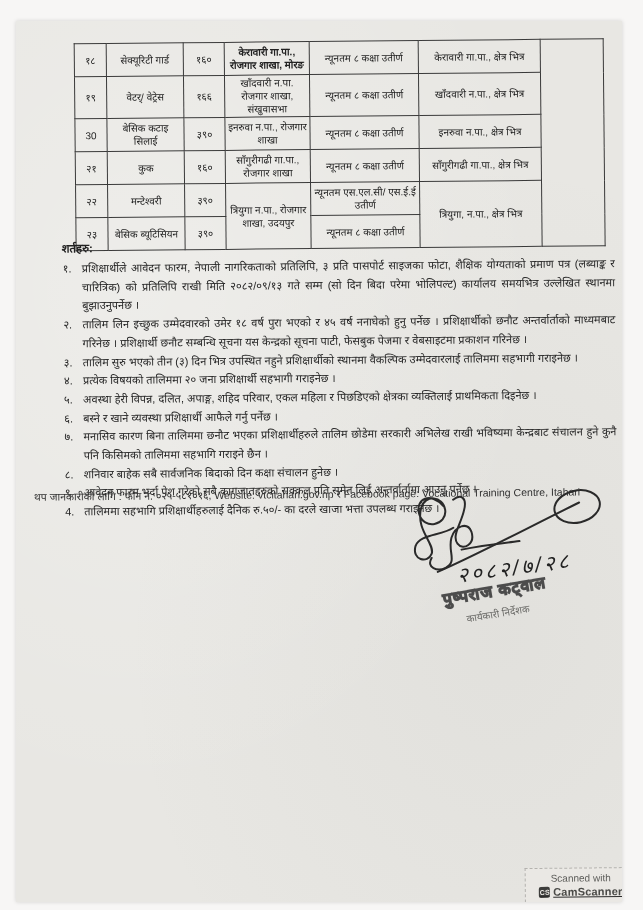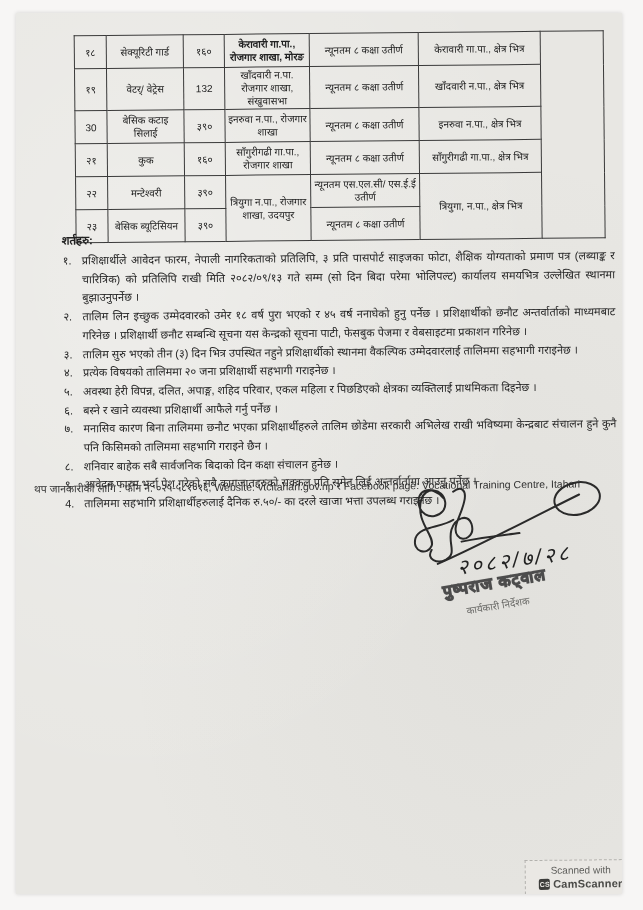--- a/index.html
+++ b/index.html
@@ -3,21 +3,21 @@
 <meta charset="utf-8">
 <style>
   html,body{margin:0;padding:0;}
   body{
     width:643px;height:910px;position:relative;overflow:hidden;
     background:#f7f6f5;
     font-family:"Liberation Sans","DejaVu Sans",sans-serif;
     -webkit-font-smoothing:antialiased;
   }
   .page{
-    position:absolute;left:16px;top:13px;width:606px;height:881px;
+    position:absolute;left:16px;top:21px;width:606px;height:881px;
     background:
       radial-gradient(ellipse at 20% 30%, rgba(255,255,255,.25), rgba(0,0,0,0) 60%),
       radial-gradient(ellipse at 80% 70%, rgba(120,120,115,.06), rgba(0,0,0,0) 55%),
       #e8e7e3;
     box-shadow:0 0 4px rgba(0,0,0,.15);
     overflow:hidden;
   }
   .content{position:absolute;left:0;top:0;width:100%;height:100%;transform:rotate(-0.55deg);transform-origin:50% 30%;color:#2c2c2c;}
 
   
@@ -67,21 +67,21 @@
     font-size:10px;color:#6b6b68;transform:rotate(-9deg);white-space:nowrap;
   }
 
   
   .badge{
     position:absolute;left:503px;top:849px;width:112px;height:50px;
     border:1px dashed #b3b2ae;background:#eaE8e4;background:#eae8e4;
     display:flex;flex-direction:column;align-items:center;padding-top:4px;box-sizing:border-box;
   }
   .badge-line1{font-size:10px;color:#5d5d5a;}
-  .badge-line2{display:flex;align-items:center;gap:3px;margin-top:2px;}
+  .badge-line2{display:flex;align-items:center;gap:3px;margin-top:2px;text-decoration:underline;}
   .badge-logo{
     width:11px;height:11px;background:#3d3d3b;color:#eceae6;border-radius:2px;
     font-size:7px;font-weight:bold;display:flex;align-items:center;justify-content:center;
   }
   .badge-app{font-size:11px;font-weight:bold;color:#4a4a47;letter-spacing:.2px;}
 </style>
 </head>
 <body>
 
 <div class="page">
@@ -94,21 +94,21 @@
           <td class="c-course">सेक्यूरिटी गार्ड</td>
           <td class="c-hrs">१६०</td>
           <td class="c-office">केरावारी गा.पा., रोजगार शाखा, मोरङ</td>
           <td class="c-qual">न्यूनतम ८ कक्षा उतीर्ण</td>
           <td class="c-area">केरावारी गा.पा., क्षेत्र भित्र</td>
           <td class="c-empty" rowspan="6"></td>
         </tr>
         <tr class="r">
           <td>१९</td>
           <td>वेटर्/ वेट्रेस</td>
-          <td>132</td>
+          <td>१६६</td>
           <td>खाँदवारी न.पा. रोजगार शाखा, संखुवासभा</td>
           <td>न्यूनतम ८ कक्षा उतीर्ण</td>
           <td>खाँदवारी न.पा., क्षेत्र भित्र</td>
         </tr>
         <tr class="r">
           <td>30</td>
           <td>बेसिक कटाइ सिलाई</td>
           <td>३९०</td>
           <td>इनरुवा न.पा., रोजगार शाखा</td>
           <td>न्यूनतम ८ कक्षा उतीर्ण</td>

